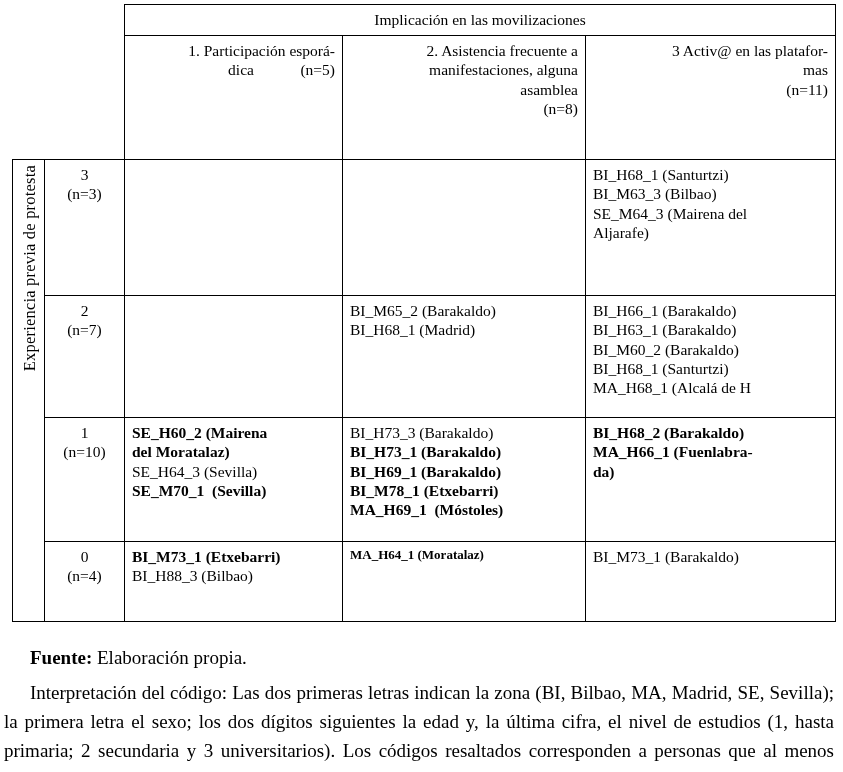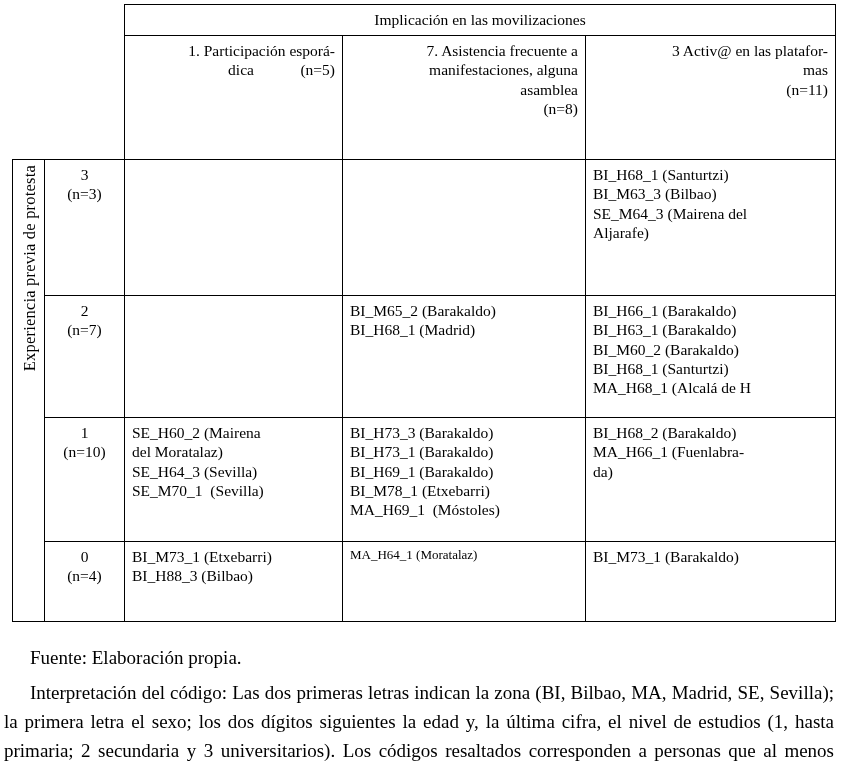--- a/index.html
+++ b/index.html
@@ -75,21 +75,21 @@
     text-align: center;
     vertical-align: middle;
     font-size: 16px;
     line-height: 1.3;
     padding: 4px 2px;
   }
   .lvl-num { display: block; }
   .lvl-n   { display: block; }
 
   .cell-line { white-space: pre; display: block; }
-  .bold { font-weight: normal; }
+  .bold { font-weight: bold; }
 
   .row-3 td { height: 124px; }
   .row-2 td { height: 110px; }
   .row-1 td { height: 112px; }
   .row-0 td { height: 68px; }
 
   .notes {
     position: absolute;
     left: 4px;
     top: 640px;
@@ -122,21 +122,21 @@
         <td class="hdr-top" colspan="3">Implicación en las movilizaciones</td>
       </tr>
       <tr>
         <td class="no-border"></td>
         <td class="no-border"></td>
         <td class="hdr-sub">
           <span class="cell-line">1. Participación esporá-</span>
           <span class="cell-line">dica            (n=5)</span>
         </td>
         <td class="hdr-sub">
-          <span class="cell-line">7. Asistencia frecuente a</span>
+          <span class="cell-line">2. Asistencia frecuente a</span>
           <span class="cell-line">manifestaciones, alguna</span>
           <span class="cell-line">asamblea</span>
           <span class="cell-line">(n=8)</span>
         </td>
         <td class="hdr-sub">
           <span class="cell-line">3 Activ@ en las platafor-</span>
           <span class="cell-line">mas</span>
           <span class="cell-line">(n=11)</span>
         </td>
       </tr>

